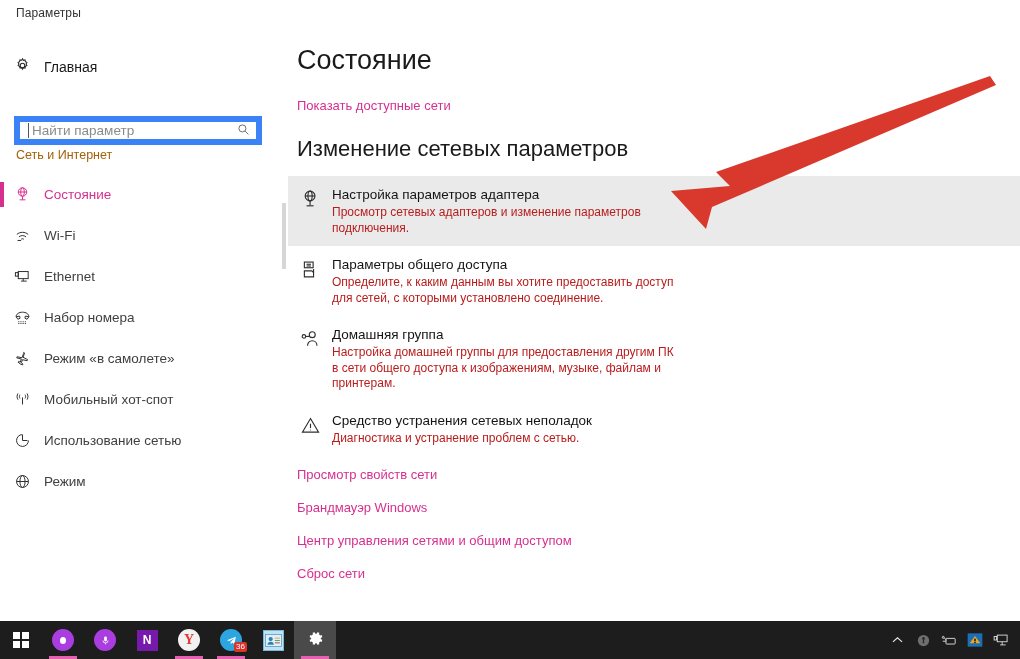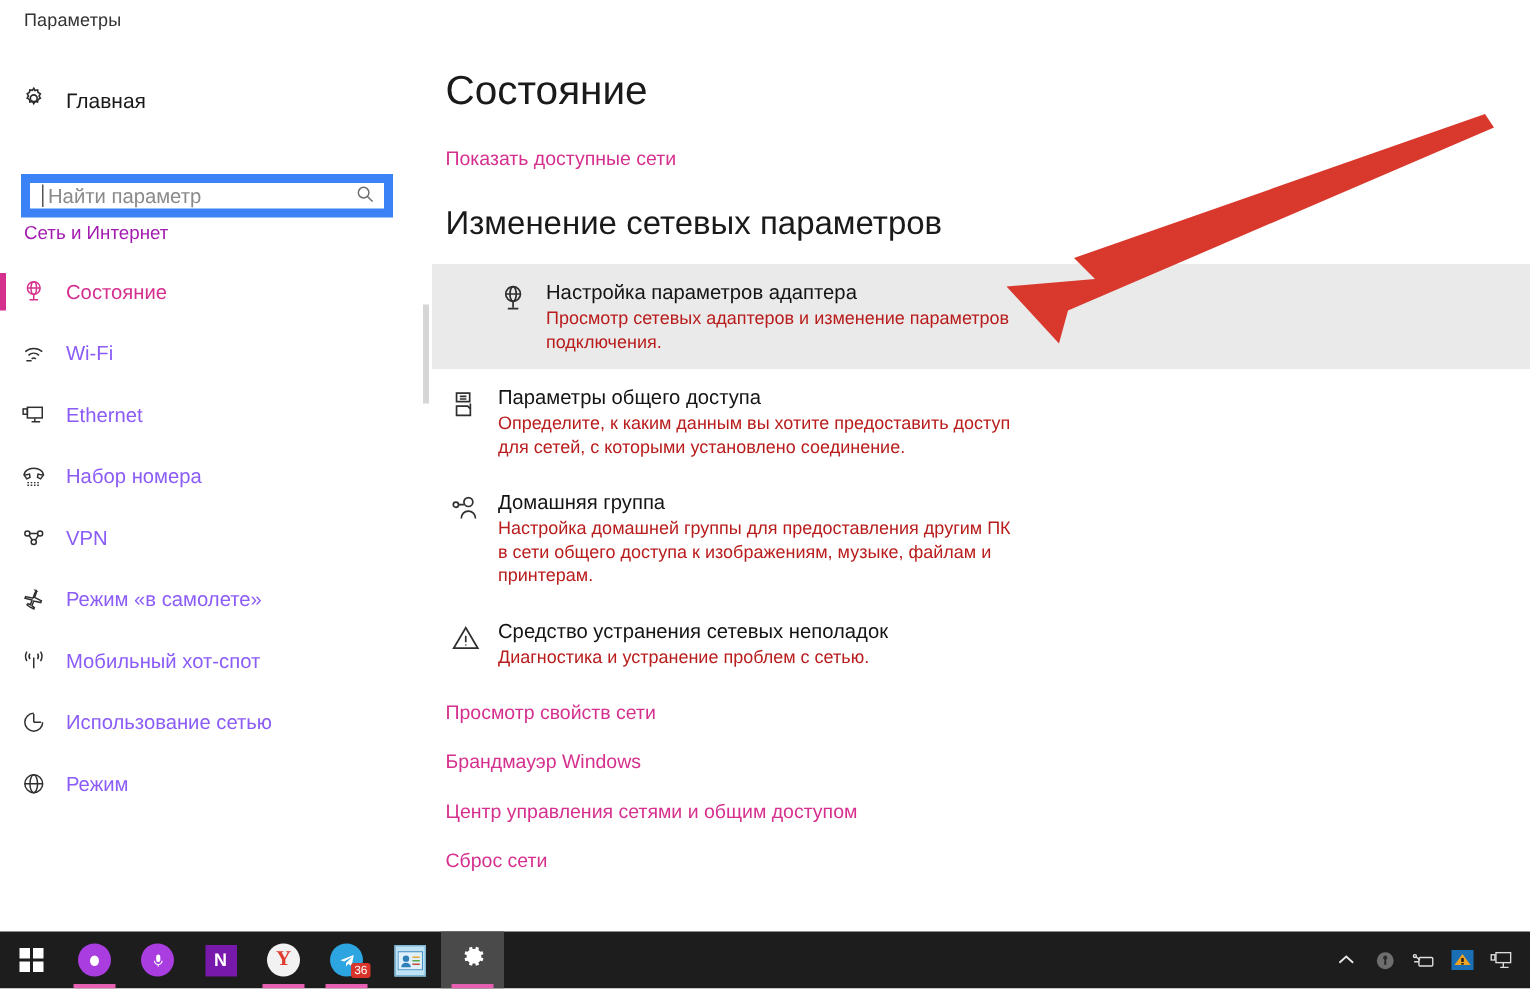--- a/index.html
+++ b/index.html
@@ -65,21 +65,21 @@
     font-size: 13.5px; color: #8a8a8a;
     margin-left: 3px;
   }
   .search-icon {
     width: 26px; text-align: center;
     font-size: 13px; color: #6d6d6d;
   }
 
   .nav-section-title {
     position: absolute; left: 16px; top: 120px;
-    font-size: 12.5px; color: #a21caf;
+    font-size: 12.5px; color: #a16207;
   }
 
   .nav-list {
     position: absolute; left: 0; top: 146px;
     width: 288px;
   }
   .nav-item {
     position: relative;
     height: 41px;
     display: flex; align-items: center;
@@ -91,21 +91,21 @@
     background: transparent;
   }
   .nav-item.selected .accent-bar { background: #d6308f; }
   .nav-ico {
     width: 44px; text-align: center;
     font-size: 15px; color: #2f2f2f;
     line-height: 1;
     display: flex; align-items: center; justify-content: center;
   }
   .nav-ico svg { display: block; }
-  .nav-txt { font-size: 13.5px; color: #8b5cf6; }
+  .nav-txt { font-size: 13.5px; color: #404040; }
   .nav-item.selected .nav-txt { color: #d6308f; }
   .nav-item.selected .nav-ico { color: #d6308f; }
   .nav-item.selected .nav-ico svg { stroke: #d6308f; }
 
   .nav-scrollbar {
     position: absolute; left: 282px; top: 175px;
     width: 4px; height: 66px;
     background: #d6d6d6;
   }
 
@@ -137,21 +137,21 @@
   .settings-list {
     position: absolute; left: 0; top: 148px;
     width: 732px;
   }
   .setting-row {
     position: relative;
     display: flex;
     padding: 10px 0 10px 0;
     cursor: default;
   }
-  .setting-row.highlighted { background: #eaeaea; padding-left: 32px; }
+  .setting-row.highlighted { background: #eaeaea; }
   .setting-ico {
     width: 44px;
     flex: 0 0 44px;
     display: flex; align-items: flex-start; justify-content: center;
     padding-top: 3px;
     color: #2f2f2f;
   }
   .setting-ico svg { display: block; }
   .setting-body { flex: 1; padding-right: 60px; }
   .setting-name {
@@ -319,34 +319,20 @@
             <path d="M3 11c0-4 4-6.5 9-6.5S21 7 21 11"></path>
             <path d="M3 11l2.5 3.5 3-1.5-.5-3z"></path>
               <path d="M21 11l-2.5 3.5-3-1.5.5-3z"></path>
             <line x1="6" y1="18" x2="18" y2="18" stroke-dasharray="1.5 1.6"></line>
             <line x1="6" y1="20.5" x2="18" y2="20.5" stroke-dasharray="1.5 1.6"></line>
           </svg>
         </div>
         <div class="nav-txt">Набор номера</div>
       </div>
 
-      <div class="nav-item">
-        <div class="accent-bar"></div>
-        <div class="nav-ico">
-          <svg width="17" height="17" viewBox="0 0 24 24" fill="none" stroke="#2f2f2f" stroke-width="1.4">
-            <circle cx="6" cy="8" r="2.4"></circle>
-              <circle cx="18" cy="8" r="2.4"></circle>
-            <circle cx="12" cy="16" r="2.4"></circle>
-            <line x1="7.6" y1="9.8" x2="10.6" y2="14.2"></line>
-              <line x1="16.4" y1="9.8" x2="13.4" y2="14.2"></line>
-            <line x1="8.4" y1="8" x2="15.6" y2="8"></line>
-          </svg>
-        </div>
-        <div class="nav-txt">VPN</div>
-      </div>
 
       <div class="nav-item">
         <div class="accent-bar"></div>
         <div class="nav-ico">
           <svg width="17" height="17" viewBox="0 0 24 24" fill="none" stroke="#2f2f2f" stroke-width="1.4">
             <path d="M13.5 3.5c.9 0 1.4.8 1.1 1.7l-1.8 5.1 6.4 3.2-.6 1.6-6.6-1.4-1.7 4.4 2.3 1.7-.5 1.3-3.4-1.6-3-2.3.9-1.1 2.3 1 1.5-4.4-6.6-1.6.6-1.6 6.9 1.5 1.9-5.3c.3-.9.9-1.2 1.4-1.2z"></path>
           </svg>
         </div>
         <div class="nav-txt">Режим «в самолете»</div>
       </div>

